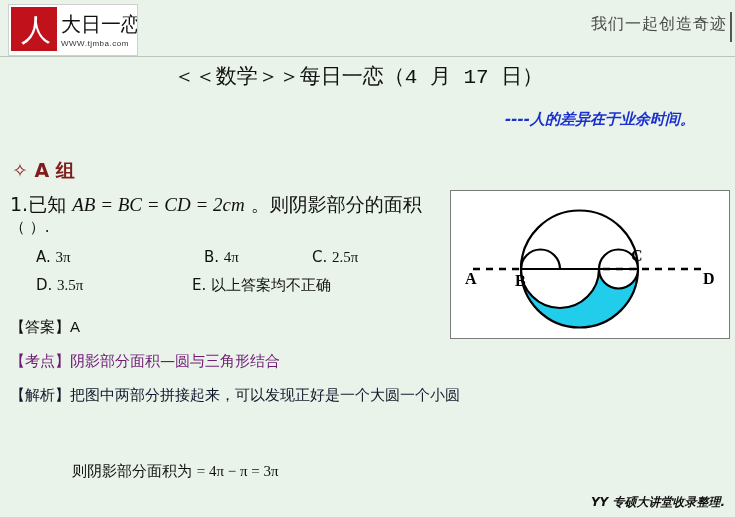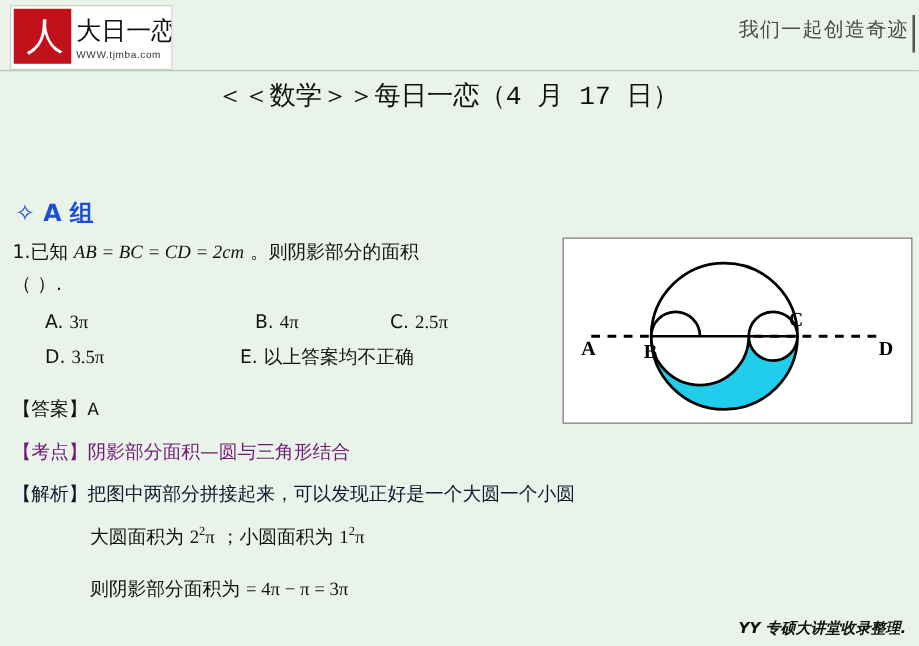--- a/index.html
+++ b/index.html
@@ -107,28 +107,28 @@
     font-weight: bold;
     white-space: nowrap;
   }
 
   
   .group-head {
     position: absolute;
     left: 12px; top: 158px;
     font-size: 19px;
     font-weight: bold;
-    color: #1d4ed8;
+    color: #7f1d1d;
     font-family: "DejaVu Sans", sans-serif;
     white-space: nowrap;
   }
   .q1 {
     position: absolute;
     left: 10px; top: 192px;
-    font-size: 15px;
+    font-size: 19px;
     color: #111;
     font-family: "DejaVu Sans", sans-serif;
     white-space: nowrap;
   }
   .q1-paren {
     position: absolute;
     left: 10px; top: 218px;
     font-size: 15px;
     color: #111;
     font-family: "DejaVu Sans", sans-serif;
@@ -148,21 +148,21 @@
   .optB { left: 204px; top: 248px; text-align: right; }
   .optC { left: 312px; top: 248px; }
   .optD { left: 36px;  top: 276px; }
   .optE { left: 192px; top: 276px; }
 
   .ans {
     position: absolute;
     left: 10px; top: 318px;
     font-size: 15px;
     color: #111;
-    font-family: Liberation Mono, monospace;
+    font-family: Liberation Sans, sans-serif;
     white-space: nowrap;
   }
   .kao {
     position: absolute;
     left: 10px; top: 352px;
     font-size: 15px;
     color: #701a75;
     font-family: "DejaVu Sans", sans-serif;
     white-space: nowrap;
   }
@@ -230,20 +230,21 @@
     </div>
     <div class="logo-cn">大日一恋</div>
     <div class="logo-url">WWW.tjmba.com</div>
   </div>
 
   <div class="slogan">我们一起创造奇迹</div>
   <div class="slogan-bar"></div>
   <div class="header-rule"></div>
 
   <div class="main-title">＜＜数学＞＞每日一恋（4 月 17 日）</div>
+  <div class="subtitle">----人的差异在于业余时间。</div>
 
   <div class="group-head">✧ A 组</div>
 
   <div class="q1">
     <span>1.已知</span>
     <span class="mi">AB = BC = CD = 2cm</span>
     <span>。则阴影部分的面积</span>
   </div>
   <div class="q1-paren">（      ）.</div>
 
@@ -265,26 +266,20 @@
   </div>
   <div class="opt optE">
     <span>E.</span>
     <span>以上答案均不正确</span>
   </div>
 
   <div class="ans">【答案】A</div>
   <div class="kao">【考点】阴影部分面积—圆与三角形结合</div>
   <div class="jie">【解析】把图中两部分拼接起来，可以发现正好是一个大圆一个小圆</div>
 
-  <div class="line-area">
-    <span>大圆面积为</span>
-    <span class="mn">2<sup class="ex">2</sup>π</span>
-    <span>；小圆面积为</span>
-    <span class="mn">1<sup class="ex">2</sup>π</span>
-  </div>
 
   <div class="line-shade">
     <span>则阴影部分面积为</span>
     <span class="mn">= 4π − π = 3π</span>
   </div>
 
   <div class="figure">
     <svg width="278" height="147" viewBox="0 0 278 147">
 
       <line x1="22" y1="78" x2="256" y2="78" stroke="#000" stroke-width="2.5" stroke-dasharray="7 6"></line>

